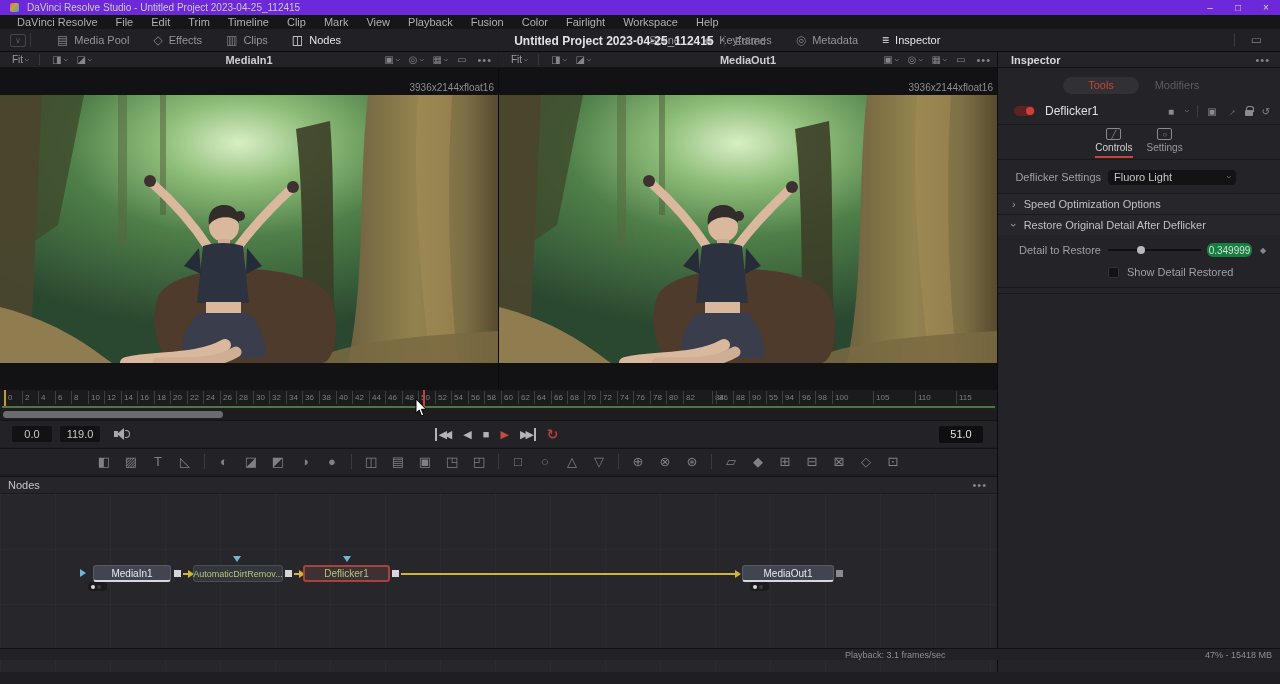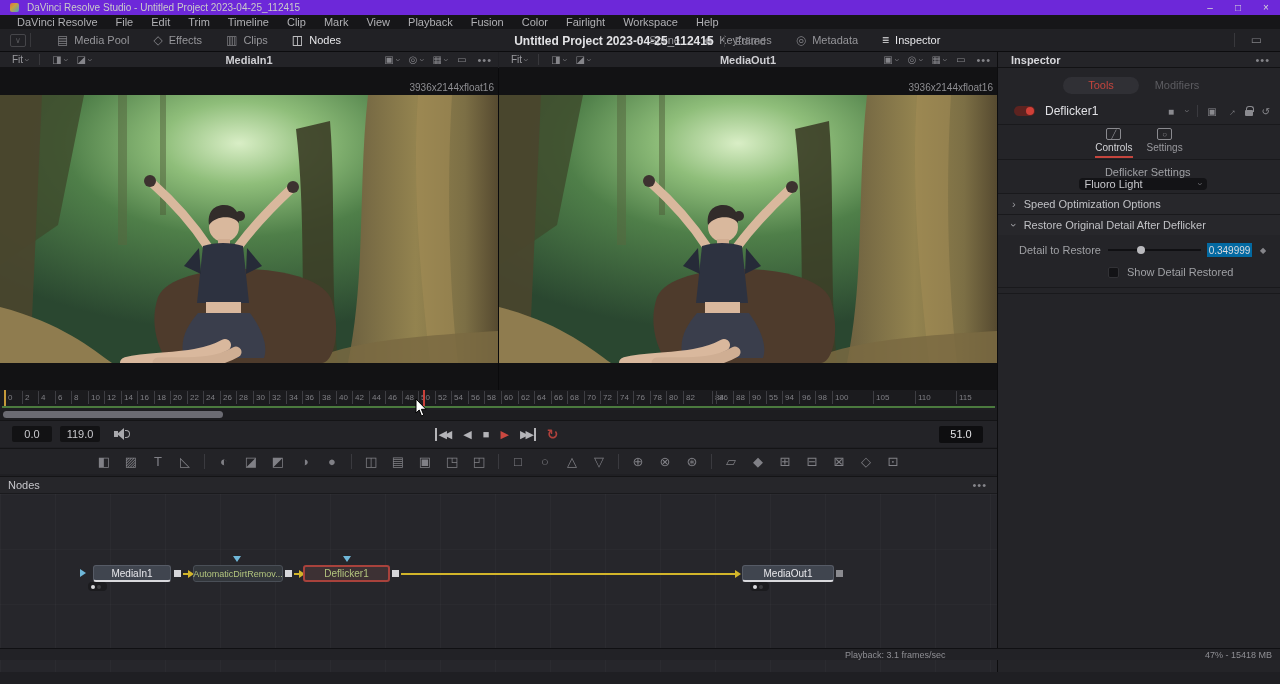--- a/index.html
+++ b/index.html
@@ -145,21 +145,21 @@
   .param-row { display:flex; align-items:center; height:22px; }
   .param-label { width:103px; text-align:right; font-size:11px; color:#9fa0a4; flex-shrink:0; }
   .dropdown { margin-left:7px; width:128px; height:15px; background:#131316; border-radius:4px; display:flex; align-items:center; font-size:11px; color:#c7c7cb; padding:0 6px; }
   .dropdown .chev { margin-left:auto; }
   .section-row { display:flex; align-items:center; height:20px; padding-left:14px; gap:8px; font-size:11px; color:#c0c1c5; background:#27272b; }
   .sec-chev { font-size:11px; color:#9a9a9f; }
   .sec-chev.open { display:inline-block; transform:rotate(90deg); }
   .slider { position:relative; margin-left:7px; width:93px; height:14px; }
   .slider .track { position:absolute; left:0; right:0; top:6px; height:2px; background:#101013; }
   .slider .handle { position:absolute; left:29px; top:3px; width:8px; height:8px; border-radius:50%; background:#b9b9bd; }
-  .value-box { margin-left:6px; width:45px; height:14px; background:#0369a1; border-radius:0; font-size:10px; color:#dadade; display:flex; align-items:center; justify-content:center; }
+  .value-box { margin-left:6px; width:45px; height:14px; background:#15803d; border-radius:6px; font-size:10px; color:#dadade; display:flex; align-items:center; justify-content:center; }
   .kf-diamond { margin-left:8px; font-size:8px; color:#85858a; }
   .checkbox { margin-left:110px; width:11px; height:11px; background:#131316; border:1px solid #323236; border-radius:2px; }
   .check-label { margin-left:8px; font-size:11px; color:#9fa0a4; }
 
   
   .statusbar { position:absolute; left:0; top:648px; width:1280px; height:12px; background:#222226; border-top:1px solid #101013; }
   .sb-playback { position:absolute; left:845px; top:1px; font-size:9px; color:#8f8f94; }
   .sb-memory { position:absolute; right:8px; top:1px; font-size:9px; color:#8f8f94; }
 
   
@@ -561,21 +561,21 @@
       <div class="subtab active">
         <span class="subtab-icon">╱</span>
         <span>Controls</span>
       </div>
       <div class="subtab">
         <span class="subtab-icon">○</span>
         <span>Settings</span>
       </div>
     </div>
     <div class="insp-divider"></div>
-    <div class="param-row" style="margin-top:6px;flex-direction:column;">
+    <div class="param-row" style="margin-top:6px;">
       <span class="param-label">Deflicker Settings</span>
       <div class="dropdown">
         <span>Fluoro Light</span>
         <span class="chev">›</span>
       </div>
     </div>
     <div class="insp-divider" style="margin-top:5px;"></div>
     <div class="section-row">
       <span class="sec-chev">›</span>
       <span>Speed Optimization Options</span>

